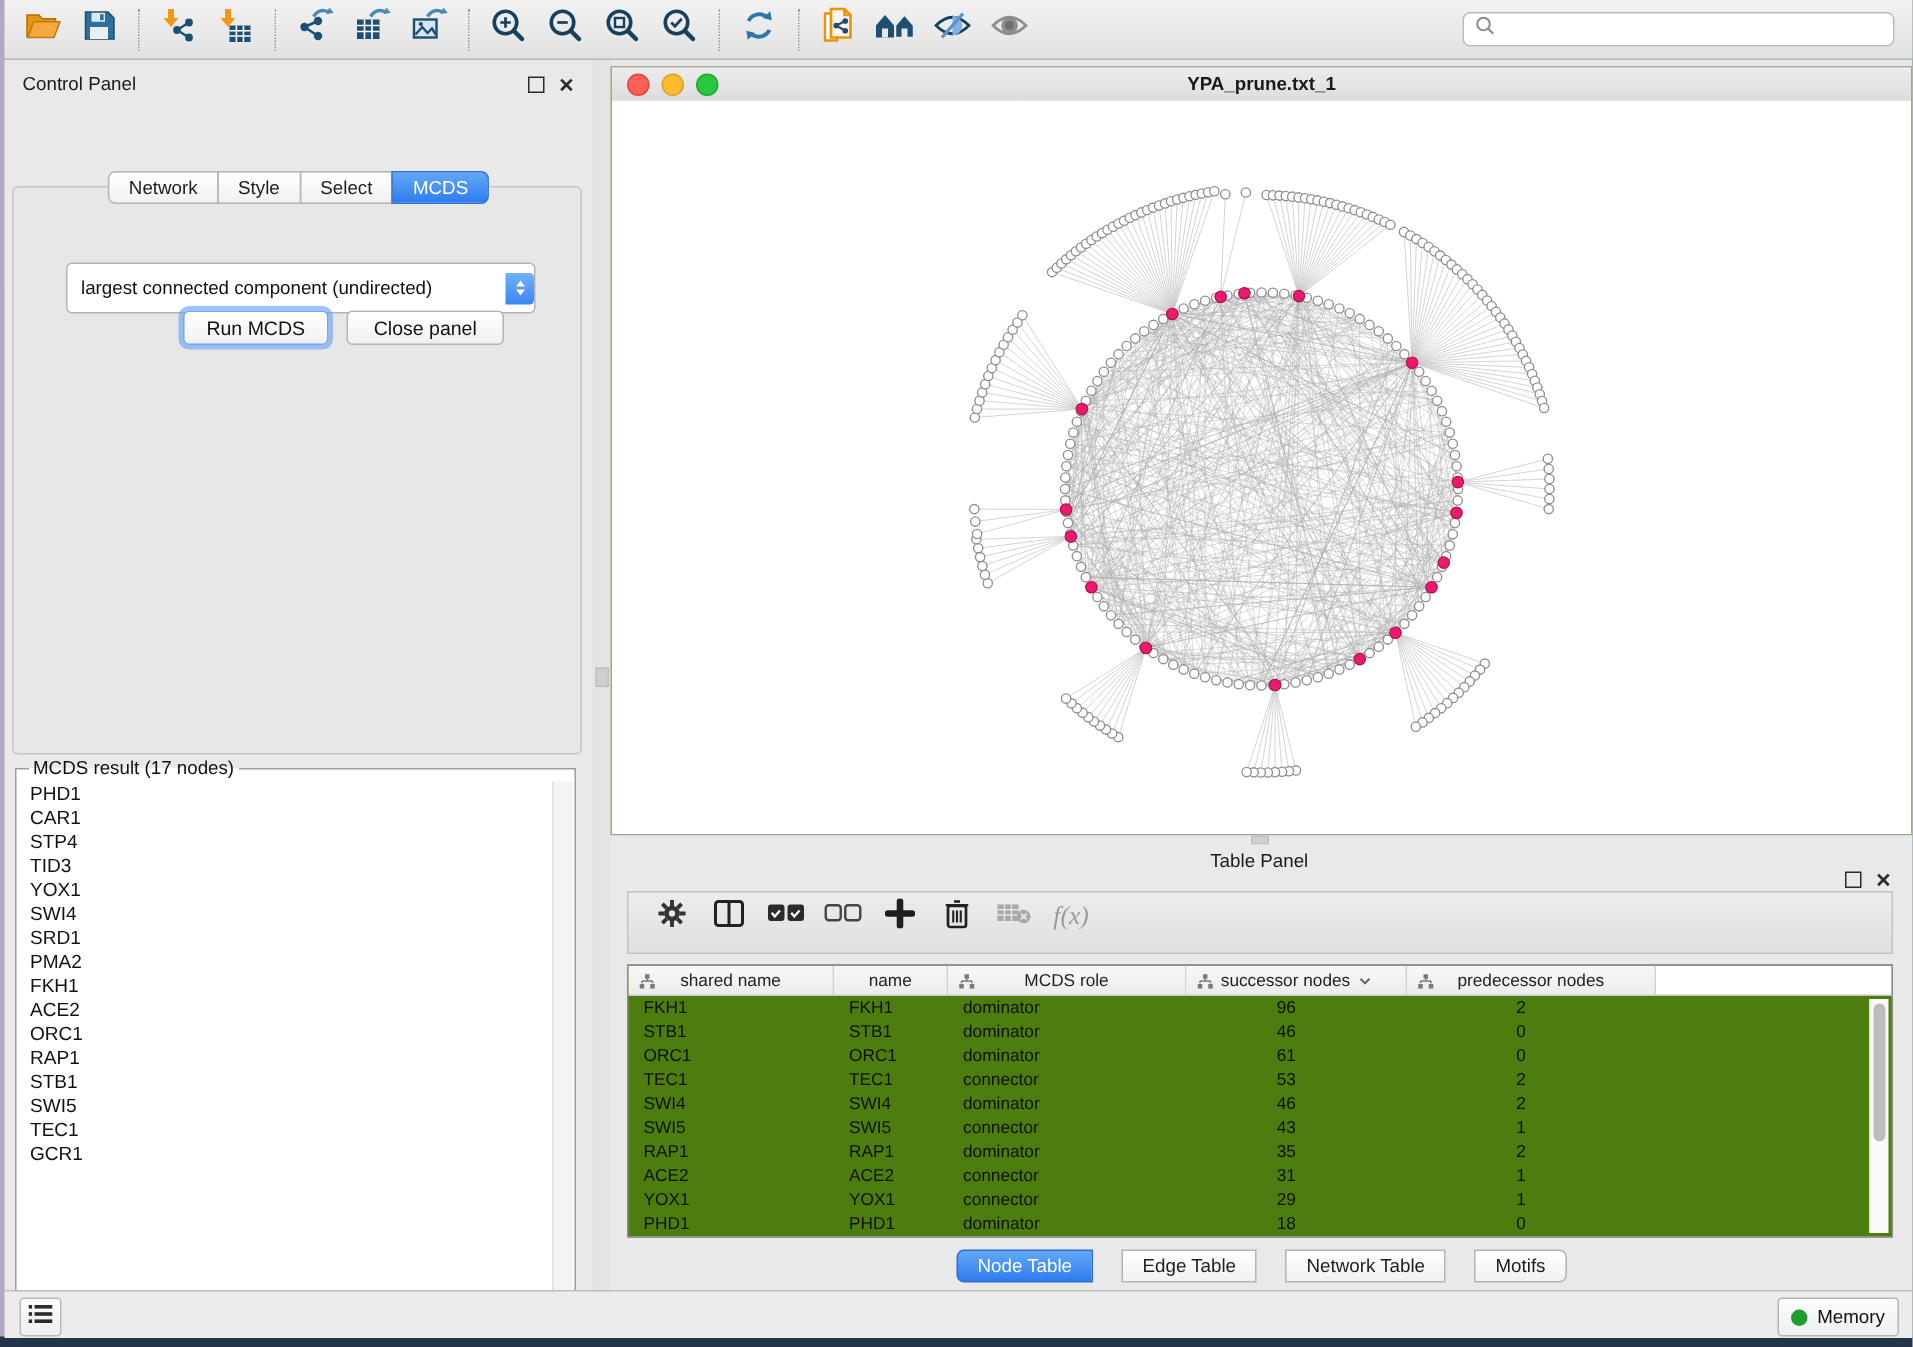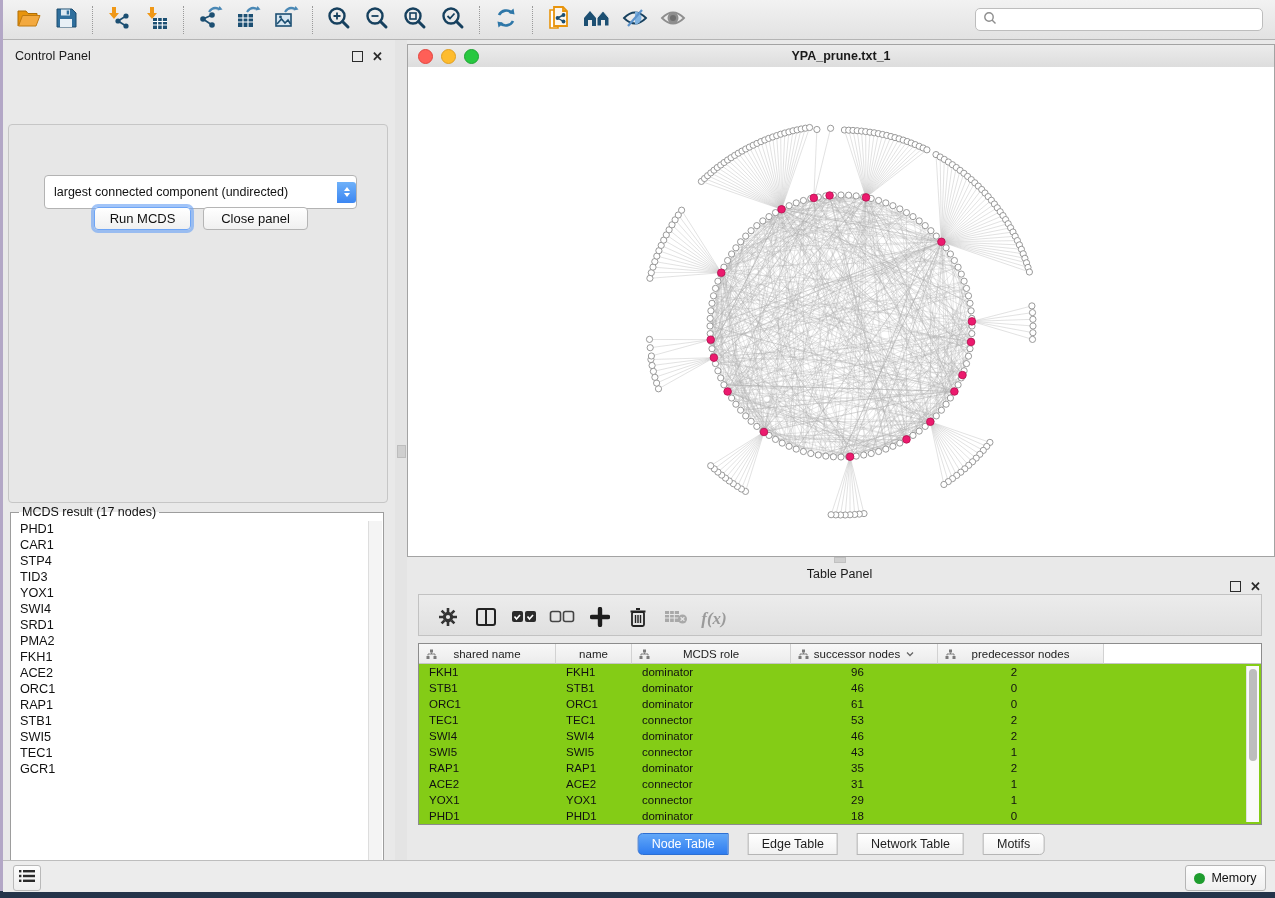--- a/index.html
+++ b/index.html
@@ -42,21 +42,21 @@
   .opt-label{position:absolute;left:0;width:100%;top:113px;text-align:center;font-size:13px;color:#111;z-index:2;}
   .dropdown{position:absolute;left:41px;top:135px;width:313px;height:34px;background:#fff;
     border:1px solid #b3b3b3;border-radius:4px;display:flex;align-items:center;box-sizing:border-box;z-index:2;}
   .dropdown .dd-text{flex:1;font-size:12.5px;padding-left:9px;color:#111;white-space:nowrap;overflow:hidden;}
   .dd-stepper{width:19px;height:21px;border-radius:0 3px 3px 0;background:linear-gradient(#6fb1f9,#3b86f2);
     display:flex;flex-direction:column;align-items:center;justify-content:center;gap:2px;}
   .dd-stepper .up{width:0;height:0;border-left:3.5px solid transparent;border-right:3.5px solid transparent;border-bottom:4px solid #fff;}
   .dd-stepper .dn{width:0;height:0;border-left:3.5px solid transparent;border-right:3.5px solid transparent;border-top:4px solid #fff;}
 
   .btn{background:linear-gradient(#ffffff,#f0f0f0);border:1px solid #b5b5b5;border-radius:4px;
-    font-size:13px;color:#111;padding:3px 14px;font-family:"Liberation Sans",sans-serif;}
+    font-size:13px;color:#111;padding:3px 14px;font-family:"Liberation Sans",sans-serif;margin-left:28px;}
   .btn.focused{box-shadow:0 0 0 3px rgba(110,165,245,.65);border-color:#6ea5f5;}
   .run-btn{position:absolute;left:91px;top:167px;width:97px;height:23px;z-index:2;box-sizing:border-box;}
   .closep-btn{position:absolute;left:200px;top:167px;width:105px;height:23px;z-index:2;box-sizing:border-box;}
 
   fieldset.mcds{position:absolute;left:7px;top:465px;width:374px;height:372px;
     border:1px solid #9d9d9d;background:#fff;margin:0;padding:0;box-sizing:border-box;}
   fieldset.mcds legend{font-size:12.5px;padding:0 3px;margin-left:8px;color:#111;}
   .mcds-list{position:absolute;left:1px;top:2px;right:14px;bottom:1px;overflow:hidden;background:#fff;padding-left:8px;}
   .mcds-list .item{font-size:12.7px;line-height:16px;color:#111;}
   .mcds-scroll{position:absolute;top:2px;right:1px;bottom:1px;width:13px;background:#f4f4f4;border-left:1px solid #ddd;}
@@ -80,25 +80,25 @@
   .net-canvas{position:absolute;left:0;top:22px;width:866px;height:489px;background:#fff;}
 
   .h-splitter{position:absolute;left:0;top:517px;width:868px;height:6px;background:#e9e9e9;}
   .h-grip{position:absolute;left:427px;top:0px;width:12px;height:6px;background:#cfcfcf;border:1px solid #c0c0c0;box-sizing:border-box;}
 
   
   .table-panel{position:absolute;left:0;top:523px;width:868px;height:297px;background:#e9e9e9;}
   .tp-titlebar{position:absolute;left:0;top:4px;width:100%;height:20px;display:flex;align-items:center;padding:0 14px 0 11px;box-sizing:border-box;flex-direction:column;}
 
   .tp-toolbar{position:absolute;left:11px;top:31px;width:844px;height:42px;box-sizing:border-box;
-    background:linear-gradient(#ececec,#e0e0e0);border:1px solid #c2c2c2;display:flex;align-items:flex-end;padding-left:12px;gap:4px;font-weight:bold;}
+    background:linear-gradient(#ececec,#e0e0e0);border:1px solid #c2c2c2;display:flex;align-items:flex-start;padding-left:12px;gap:4px;}
   .tp-btn{width:34px;height:32px;display:flex;align-items:center;justify-content:center;}
   .fx{font-family:"Liberation Serif",serif;font-style:italic;font-size:17px;color:#9a9a9a;}
 
-  .table-view{position:absolute;left:11px;top:80px;width:844px;height:182px;border:1px solid #8c8c8c;background:#84cc16;box-sizing:border-box;overflow:hidden;}
+  .table-view{position:absolute;left:11px;top:80px;width:844px;height:182px;border:1px solid #8c8c8c;background:#4d7c0f;box-sizing:border-box;overflow:hidden;}
   .thead{display:flex;height:20px;background:#fff;}
   .th{position:relative;height:20px;background:linear-gradient(#f8f8f8,#ececec);
     border-right:1px solid #d2d2d2;border-bottom:1px solid #c6c6c6;
     display:flex;align-items:center;justify-content:center;font-size:11.5px;color:#222;box-sizing:border-box;}
   .th .tree{position:absolute;left:7px;top:5px;}
   .th .sort{margin-left:6px;}
   .th-fill{flex:1;border-bottom:1px solid #c6c6c6;background:#fff;}
   .trow{display:flex;height:16px;}
   .td{font-size:11.5px;line-height:16px;color:#111;box-sizing:border-box;white-space:nowrap;overflow:hidden;}
   .td.l{padding-left:10px;text-align:left;}
@@ -303,20 +303,26 @@
   <div class="control-panel">
     <div class="cp-titlebar">
       <span class="panel-title">Control Panel</span>
       <span class="win-icons">
         <span class="float-icon"></span>
         <span class="close-icon">✕</span>
       </span>
     </div>
 
     <div class="cp-tabbox"></div>
+    <div class="seg">
+        <div class="t">Network</div>
+        <div class="t">Style</div>
+        <div class="t">Select</div>
+        <div class="t active">MCDS</div>
+      </div>
 
 
     <div class="dropdown">
       <span class="dd-text">largest connected component (undirected)</span>
       <span class="dd-stepper">
           <span class="up"></span>
           <span class="dn"></span>
         </span>
     </div>
 

